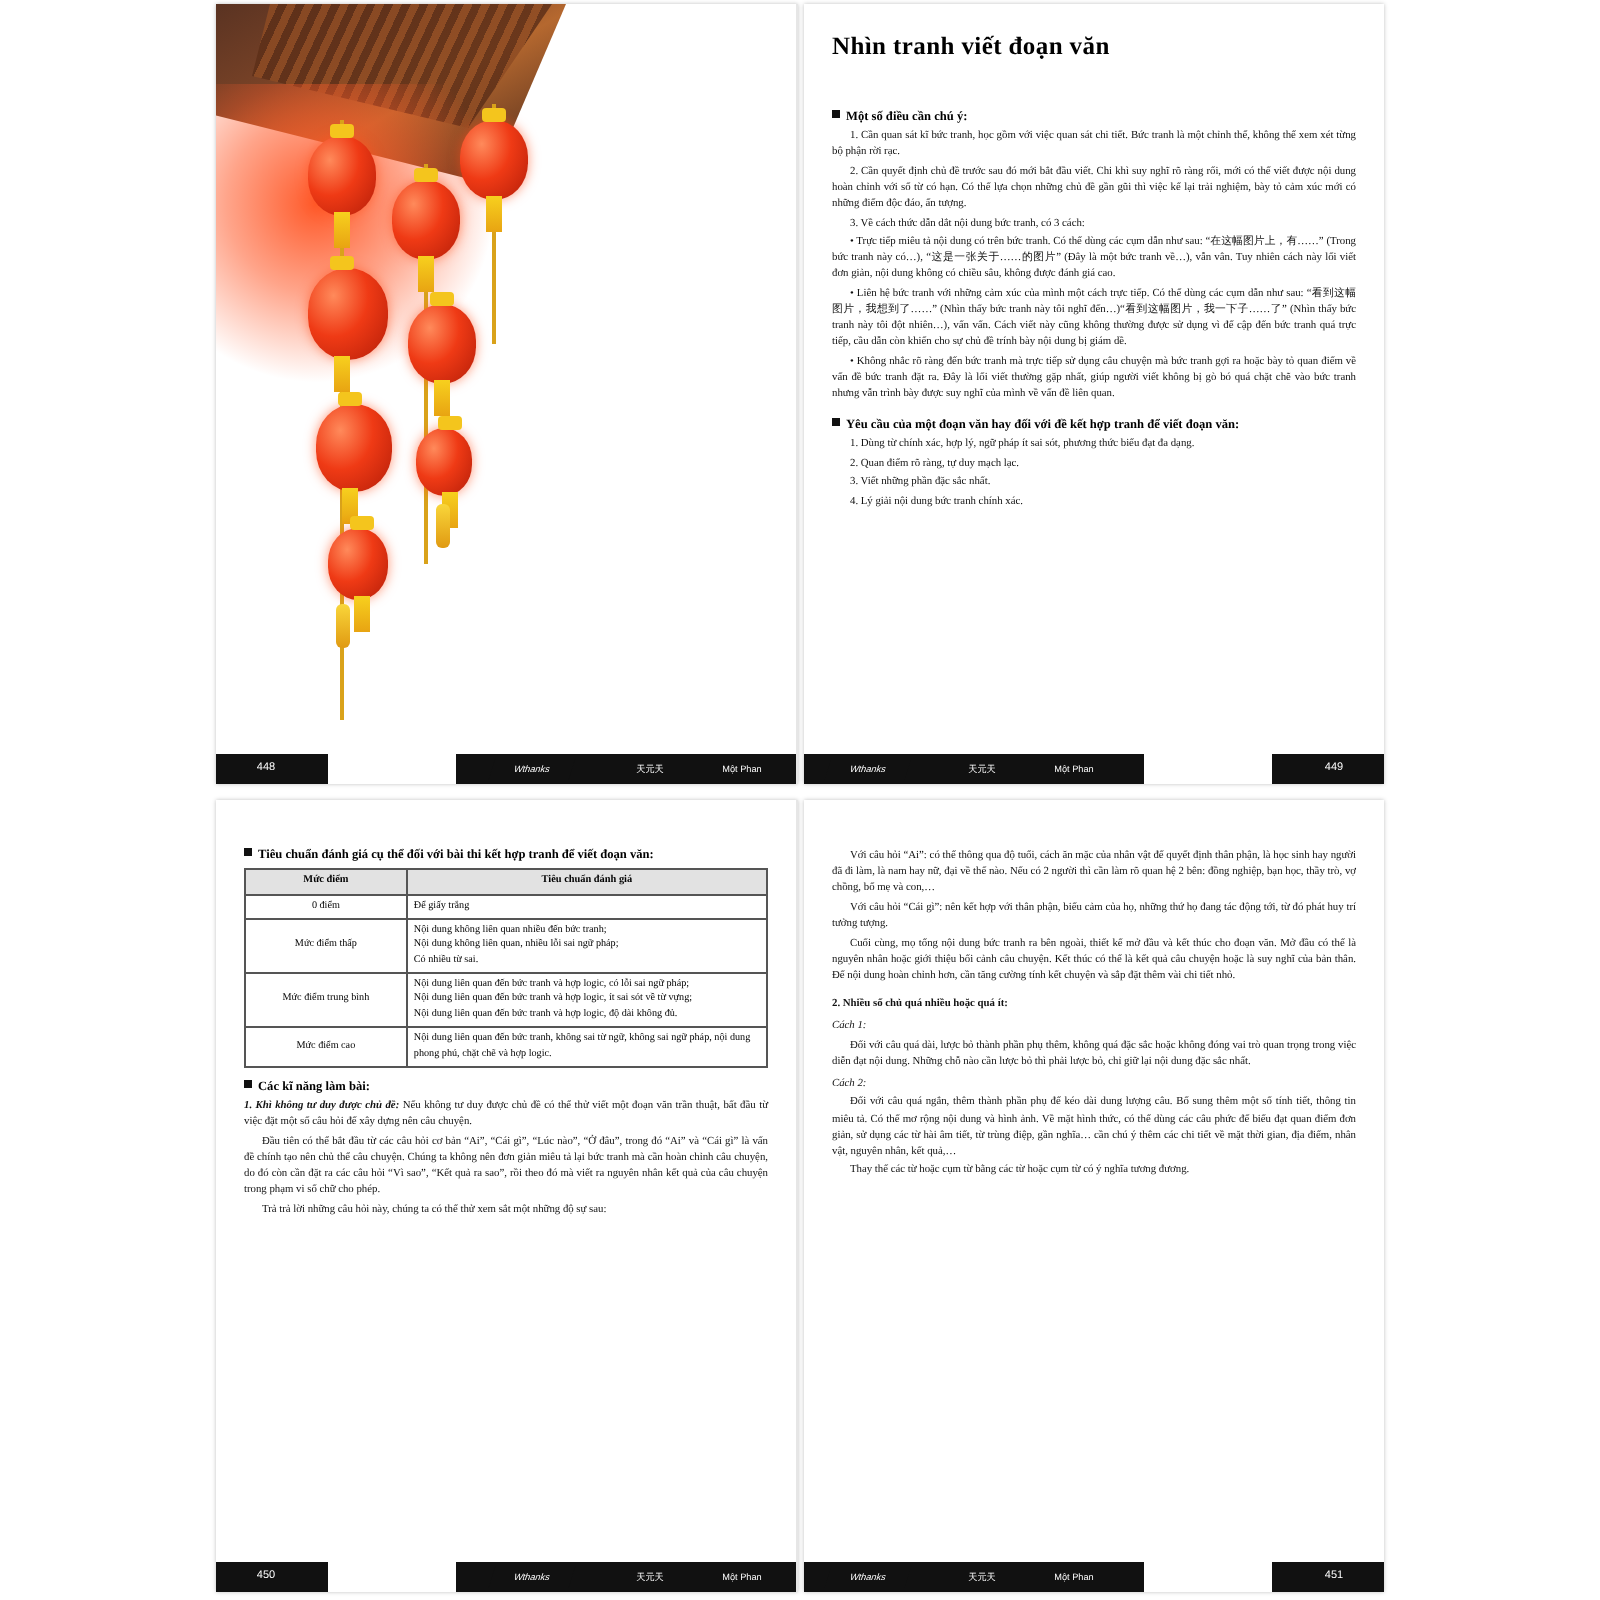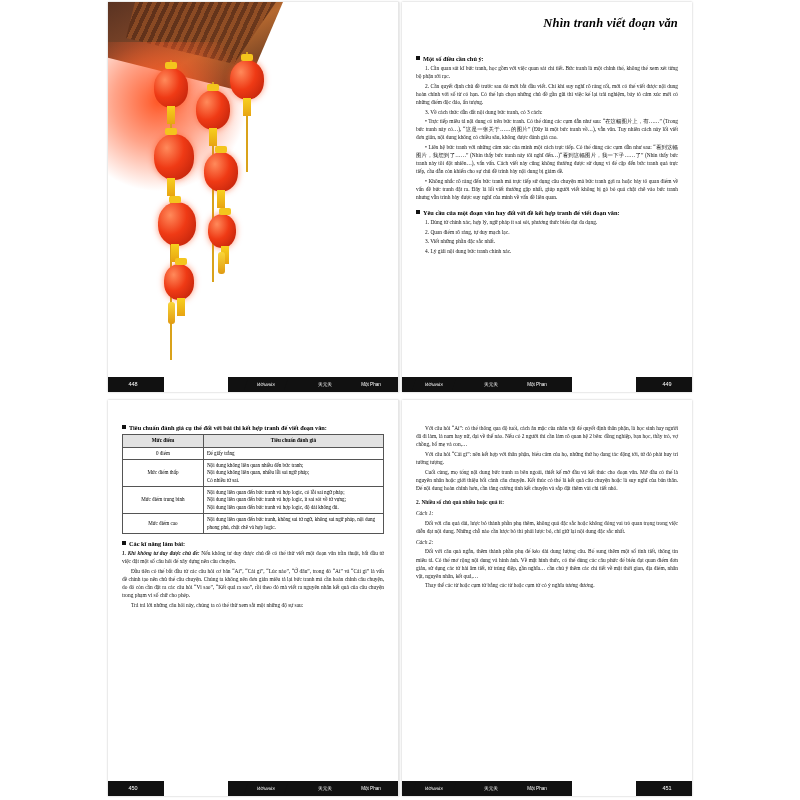--- a/index.html
+++ b/index.html
@@ -37,21 +37,21 @@
   .lantern:before{content:"";position:absolute;left:11px;top:-6px;width:12px;height:7px;
     background:#f4c51d;border-radius:2px;}
   .lantern:after{content:"";position:absolute;left:13px;bottom:-16px;width:8px;height:18px;
     background:linear-gradient(#f7d01e,#e8a412);}
   .tassel{position:absolute;width:7px;height:22px;background:linear-gradient(#f9d63a,#e09a12);border-radius:3px;}
   .cordv{position:absolute;width:2px;background:#d9a21a;}
 
   
   .pg{position:absolute;inset:0;padding:12px 14px 22px 14px;box-sizing:border-box;}
   .pg-title{font-family:"Liberation Serif",serif;font-weight:bold;font-size:12.5px;
-    text-align:right;margin:2px 0 24px 0;letter-spacing:.2px;font-style:italic;}
+    text-align:left;margin:2px 0 24px 0;letter-spacing:.2px;}
   .h-sec{font-size:6.3px;font-weight:bold;margin:5px 0 2px 0;}
   .h-sec .sq{display:inline-block;width:4px;height:4px;background:#111;margin-right:3px;vertical-align:1px;}
   p.t{font-size:5.4px;line-height:1.5;text-align:justify;margin:0 0 1.5px 0;text-indent:9px;color:#111;}
   p.t.noind{text-indent:0;}
   .it{font-style:italic;}
   .bd{font-weight:bold;}
 
   
   .footer{position:absolute;left:0;right:0;bottom:0;height:15px;}
   .fbar{position:absolute;bottom:0;height:15px;background:#111;}

